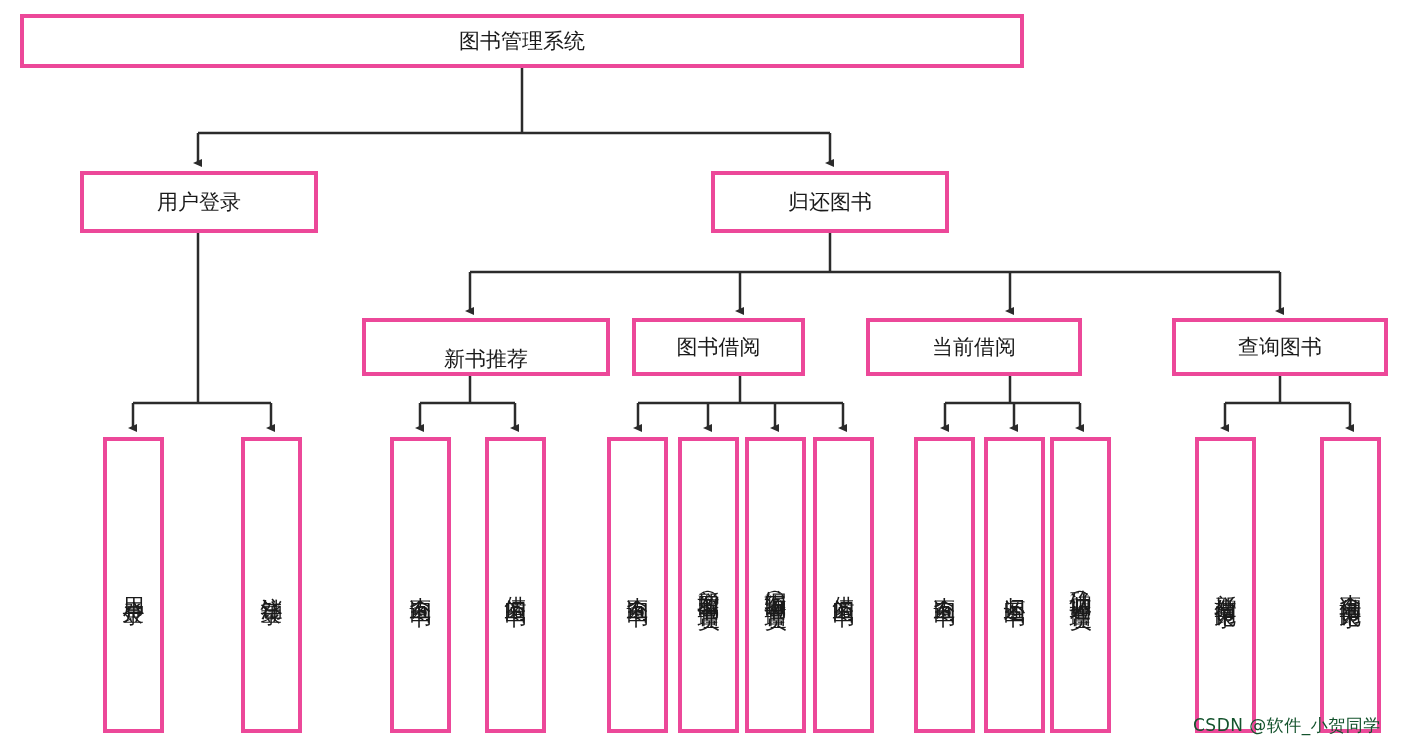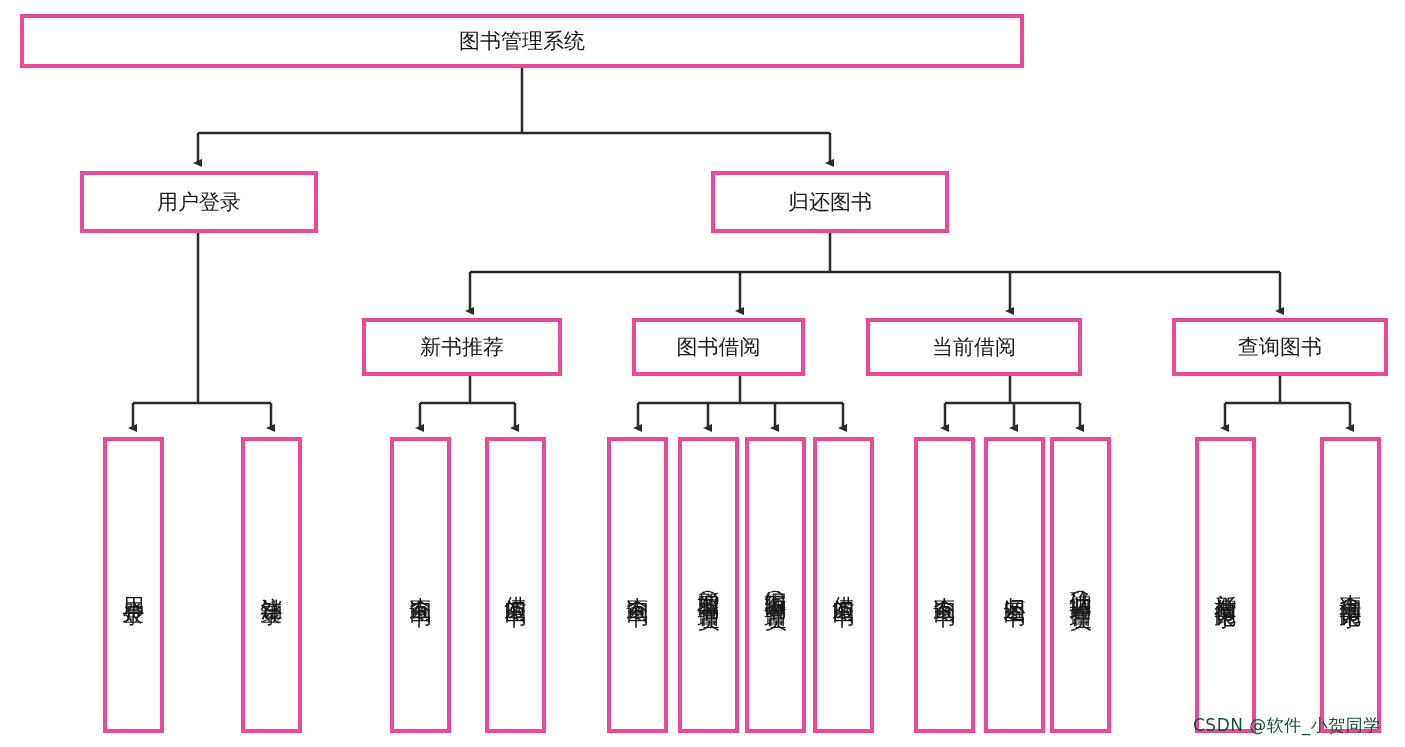--- a/index.html
+++ b/index.html
@@ -127,21 +127,21 @@
     <span class="lbl">图书管理系统</span>
   </div>
 
   <div class="node node-h" style="left:80px; top:171px; width:238px; height:62px;">
     <span class="lbl">用户登录</span>
   </div>
   <div class="node node-h" style="left:711px; top:171px; width:238px; height:62px;">
     <span class="lbl">归还图书</span>
   </div>
 
-  <div class="node node-h" style="left:362px; top:318px; width:200px; height:58px;">
+  <div class="node node-h" style="left:362px; top:318px; width:248px; height:58px;align-items:flex-end;">
     <span class="lbl">新书推荐</span>
   </div>
   <div class="node node-h" style="left:632px; top:318px; width:173px; height:58px;">
     <span class="lbl">图书借阅</span>
   </div>
   <div class="node node-h" style="left:866px; top:318px; width:216px; height:58px;">
     <span class="lbl">当前借阅</span>
   </div>
   <div class="node node-h" style="left:1172px; top:318px; width:216px; height:58px;">
     <span class="lbl">查询图书</span>

